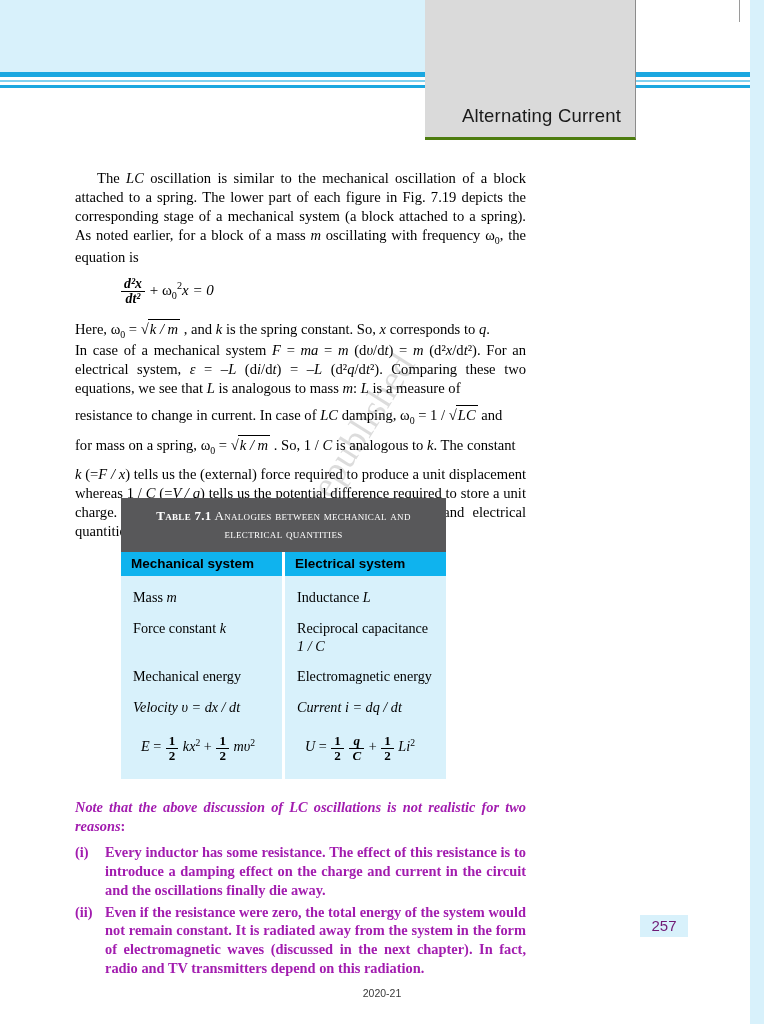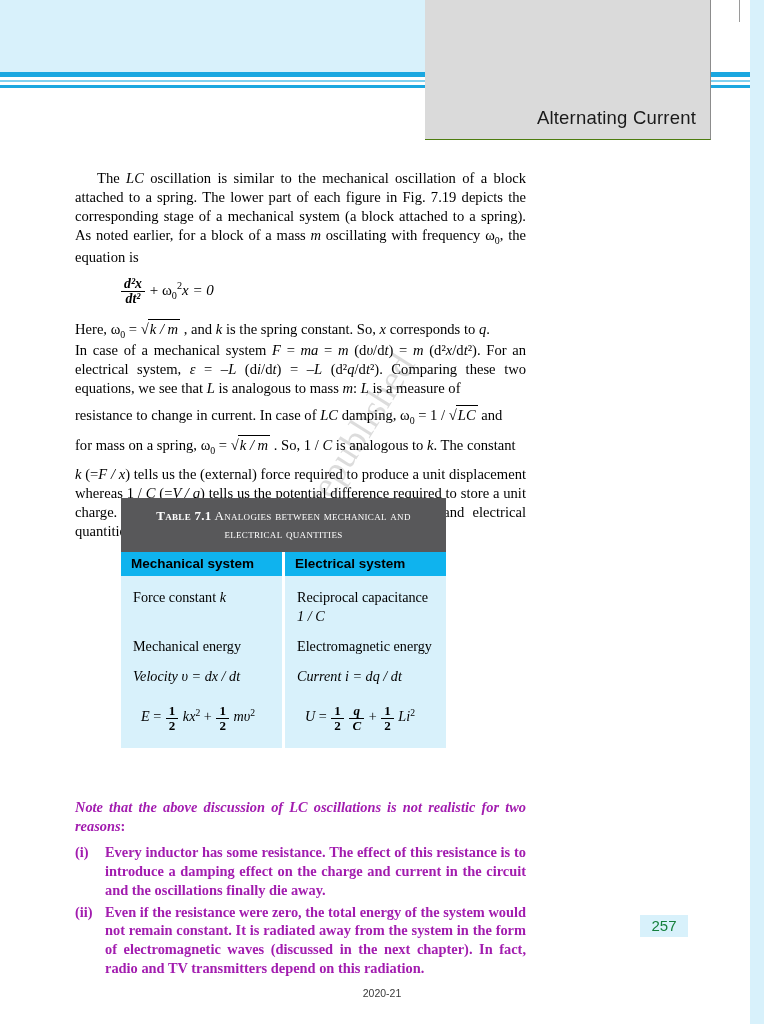--- a/index.html
+++ b/index.html
@@ -48,24 +48,24 @@
   }
   .right-tick {
     position: absolute;
     right: 24px; top: 0;
     width: 1px; height: 22px;
     background: #9a9a9a;
   }
   .chapter-tab {
     position: absolute;
     left: 425px; top: 0;
-    width: 286px; height: 140px;
+    width: 211px; height: 140px;
     background: #dadada;
     border-right: 1px solid #8c8c8c;
-    border-bottom: 1px solid #4d7c0f;
+    border-bottom: 3px solid #4d7c0f;
     box-sizing: border-box;
   }
   .chapter-tab .chapter-title {
     position: absolute;
     right: 14px;
     bottom: 10px;
     font-family: "Liberation Sans", sans-serif;
     font-size: 18.5px;
     color: #1a1a1a;
     letter-spacing: 0.2px;
@@ -225,21 +225,21 @@
   .note-item .body { flex: 1 1 auto; }
 
   
   .page-num {
     position: absolute;
     right: 76px;
     top: 915px;
     width: 48px;
     height: 22px;
     background: #d8f1fb;
-    color: #15803d;
+    color: #701a75;
     font-family: "Liberation Sans", sans-serif;
     font-size: 15px;
     text-align: center;
     line-height: 22px;
     z-index: 10;
   }
   .footer-year {
     position: absolute;
     left: 0;
     top: 987px;
@@ -311,20 +311,24 @@
         <th>Mechanical system</th>
         <th>Electrical system</th>
       </tr>
     </thead>
     <tbody>
       <tr class="spacer">
           <td></td>
           <td></td>
         </tr>
 
+      <tr>
+        <td><span>Mass </span><span class="italic">m</span></td>
+        <td><span>Inductance </span><span class="italic">L</span></td>
+      </tr>
 
       <tr>
         <td><span>Force constant </span><span class="italic">k</span></td>
         <td><span>Reciprocal capacitance</span><br><span class="italic">1 / C</span></td>
       </tr>
 
 
       <tr>
         <td>Mechanical energy</td>
         <td>Electromagnetic energy</td>

